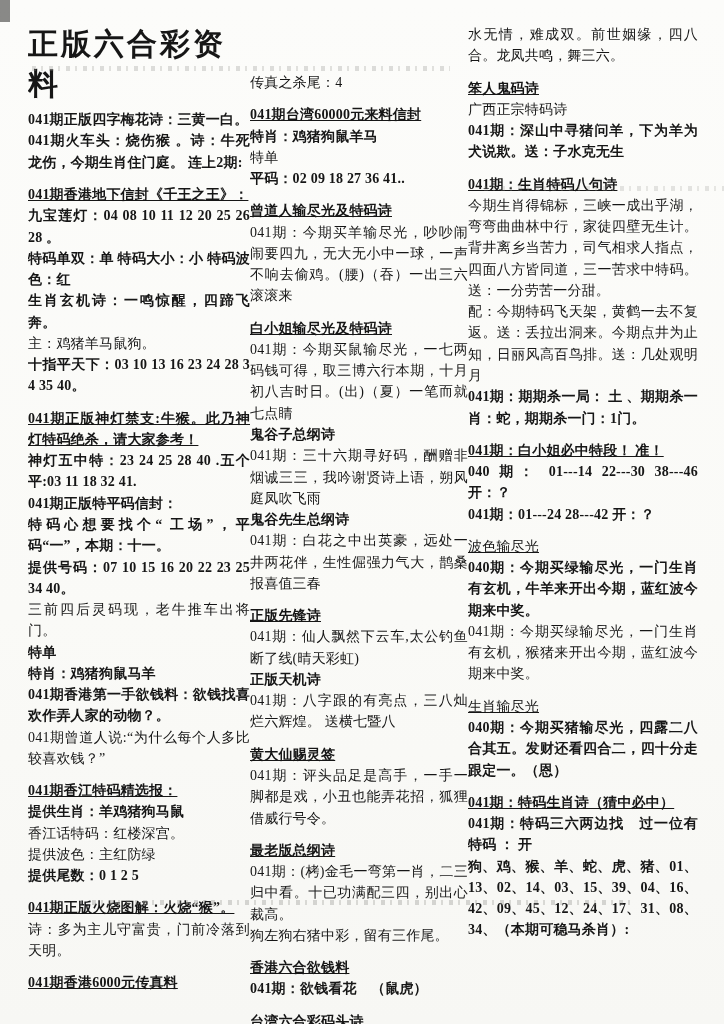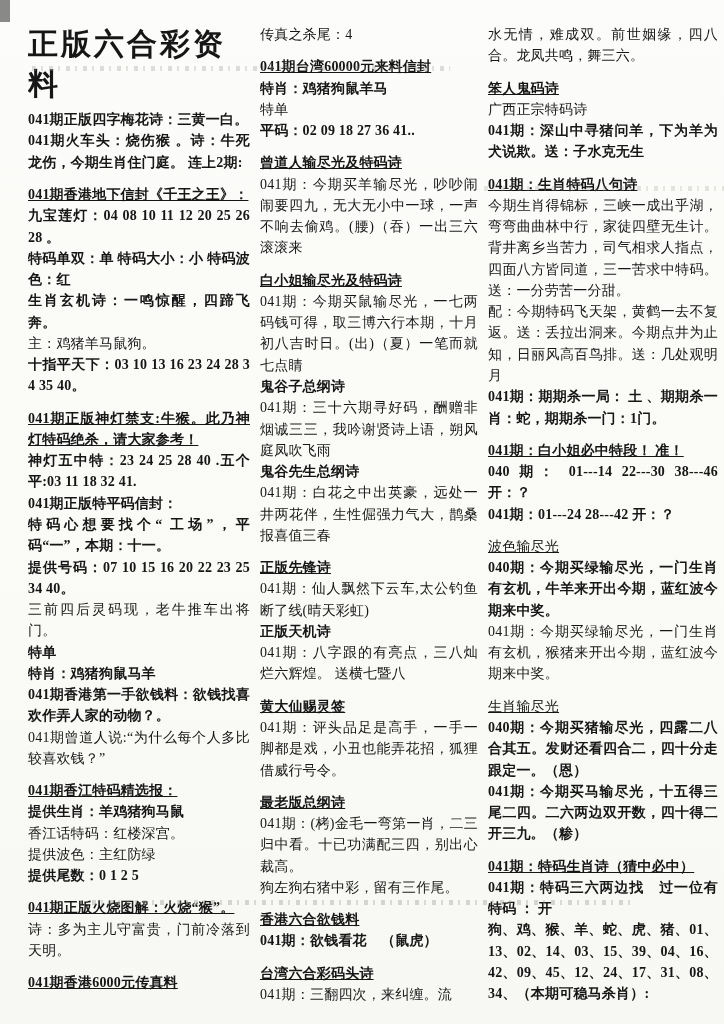--- a/index.html
+++ b/index.html
@@ -13,28 +13,27 @@
   #paper {
     position: relative;
     width: 724px;
     height: 1024px;
     background: linear-gradient(180deg, #fcfcfa 0%, #fafaf7 60%, #f7f7f4 100%);
     color: #161616;
     font-family: "Liberation Serif", "DejaVu Serif", serif;
     box-sizing: border-box;
     padding: 24px 6px 0 28px;
     display: flex;
-    gap: 10px;
   }
   .col {
     box-sizing: border-box;
     overflow: hidden;
   }
   .col-1 { width: 222px; }
-  .col-2 { width: 218px; }
+  .col-2 { width: 218px; margin-top: 48px; }
   .col-3 { width: 230px; }
   p.blk {
     margin: 0;
     font-size: 14px;
     line-height: 1.52;
     text-align: justify;
     letter-spacing: 0.2px;
     word-break: break-all;
   }
   p.blk.bold { font-weight: bold; }
@@ -142,18 +141,17 @@
       <p class="blk">配：今期特码飞天架，黄鹤一去不复返。送：丢拉出洞来。今期点井为止知，日丽风高百鸟排。送：几处观明月</p>
       <p class="blk bold">041期：期期杀一局： 土 、期期杀一肖：蛇，期期杀一门：1门。</p>
       <p class="blk bold gap">041期：白小姐必中特段！ 准！</p>
       <p class="blk bold">040 期： 01---14 22---30 38---46 开：？</p>
       <p class="blk bold">041期：01---24 28---42 开：？</p>
       <p class="blk gap">波色输尽光</p>
       <p class="blk bold">040期：今期买绿输尽光，一门生肖有玄机，牛羊来开出今期，蓝红波今期来中奖。</p>
       <p class="blk">041期：今期买绿输尽光，一门生肖有玄机，猴猪来开出今期，蓝红波今期来中奖。</p>
       <p class="blk gap">生肖输尽光</p>
       <p class="blk bold">040期：今期买猪输尽光，四露二八合其五。发财还看四合二，四十分走跟定一。（恩）</p>
-      <p class="blk bold">041期：今期买马输尽光，十五得三尾二四。二六两边双开数，四十得二开三九。（糁）</p>
       <p class="blk bold gap">041期：特码生肖诗（猜中必中）</p>
       <p class="blk bold">041期：特码三六两边找　过一位有特码 ： 开</p>
       <p class="blk bold">狗、鸡、猴、羊、蛇、虎、猪、01、13、02、14、03、15、39、04、16、42、09、45、12、24、17、31、08、34、（本期可稳马杀肖）:</p>
     </div>
 </div>
 
 </body></html>

